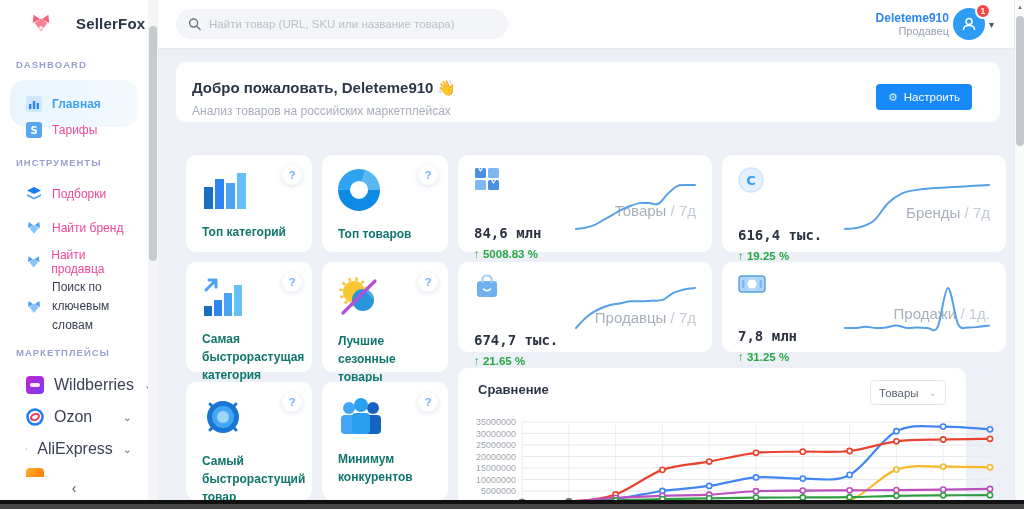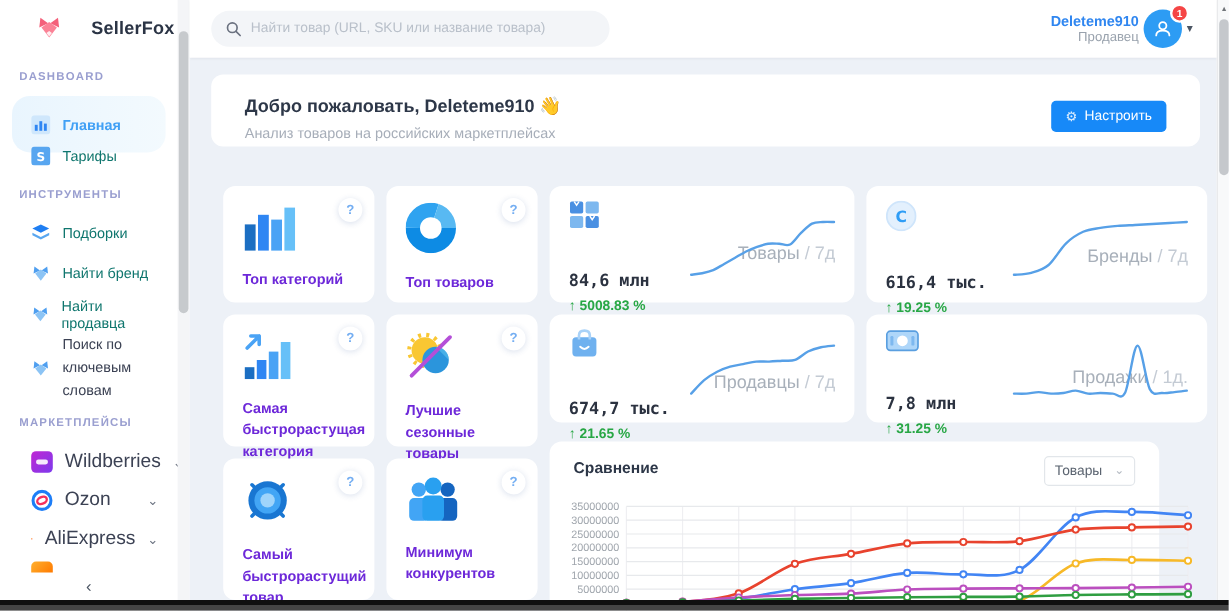--- a/index.html
+++ b/index.html
@@ -6,21 +6,21 @@
   html,body { width:1024px; height:509px; overflow:hidden; }
   body { font-family:"Liberation Sans","DejaVu Sans",sans-serif; background:#fff; position:relative; }
   .abs { position:absolute; }
 
   
   #sidebar { left:0; top:0; width:148px; height:509px; background:#fff; }
   .logo-row { left:30px; top:12px; display:flex; align-items:center; gap:24px; }
   .logo-text { font-size:15px; font-weight:bold; color:#2b3445; letter-spacing:.2px; }
   .section-label { font-size:9.5px; font-weight:bold; letter-spacing:1px; color:#9a9fd0; }
   .side-item { left:10px; width:128px; height:28px; display:flex; align-items:center; gap:10px; padding-left:16px; border-radius:15px; cursor:pointer; }
-  .side-item .lbl { font-size:12px; color:#0f766e; }
+  .side-item .lbl { font-size:12px; color:#ec4899; }
   .side-item.active { background:linear-gradient(90deg,#e9f5fe,#f3fafe); }
   .side-item.active .lbl { color:#41a0f5; font-weight:bold; }
   .mp-item { left:10px; width:132px; height:26px; display:flex; align-items:center; gap:10px; padding-left:16px; cursor:pointer; }
   .mp-item .lbl { font-size:16px; color:#3c4254; flex:1; }
   .chev { font-size:11px; color:#6b7280; margin-right:10px; }
   .multi-item { left:10px; width:132px; display:flex; align-items:center; gap:10px; padding-left:16px; cursor:pointer; }
   .multi-item .lbl { font-size:12px; color:#3c4254; line-height:1.6; }
   .mp-icon { width:18px; height:18px; border-radius:4px; flex:0 0 auto; }
   #collapse-btn { left:62px; top:480px; width:24px; height:20px; text-align:center; font-size:14px; color:#4b5563; cursor:pointer; }
 
@@ -39,28 +39,28 @@
   .user-name { font-size:12px; font-weight:bold; color:#2f86f0; }
   .user-role { font-size:11px; color:#99a2ad; }
   #avatar { width:32px; height:32px; border-radius:50%; background:#2d9cf4; position:relative; display:flex; align-items:center; justify-content:center; }
   #notif-badge { position:absolute; top:-5px; right:-6px; width:16px; height:16px; border-radius:50%; background:#f54545; border:2px solid #fff; color:#fff; font-size:8.5px; font-weight:bold; display:flex; align-items:center; justify-content:center; }
   #user-caret { font-size:10px; color:#4b5563; }
 
   
   #content-bg { left:158px; top:48px; width:856px; height:461px; background:#edf1f7; }
   .card { position:absolute; background:#fff; border-radius:10px; }
 
-  #welcome-card { left:176px; top:62px; width:824px; height:60px; padding:17px 28px; }
+  #welcome-card { left:176px; top:62px; width:824px; height:60px; padding:17px 16px; }
   #welcome-title { font-size:15px; font-weight:bold; color:#2d3748; }
   #welcome-sub { font-size:12px; color:#a7aeb9; margin-top:7px; }
   #configure-btn { position:absolute; right:28px; top:22px; height:26px; padding:0 12px; background:#1789f8; border:none; border-radius:4px; color:#fff; font-size:11.5px; font-family:inherit; display:flex; align-items:center; gap:6px; cursor:pointer; }
   #configure-btn .gear { font-size:11px; opacity:.85; }
 
   .fcard { padding:14px 16px; }
-  .fcard .flabel { font-size:12px; font-weight:bold; color:#6d28d9; line-height:1.5; margin-top:10px; }
+  .fcard .flabel { font-size:12px; font-weight:bold; color:#0f766e; line-height:1.5; margin-top:10px; }
   .help-badge { position:absolute; top:10px; right:10px; width:20px; height:20px; border-radius:50%; background:#fff; box-shadow:0 1px 5px rgba(40,80,150,.18); color:#74aef2; font-size:11px; font-weight:bold; display:flex; align-items:center; justify-content:center; cursor:pointer; }
 
   .scard { padding:12px 16px; }
   .s-label { font-size:15px; color:#a8b0ba; margin-top:7px;text-align:right; }
   .s-label .per { color:#c4cbd4; }
   .s-value { font-family:"DejaVu Sans Mono",monospace; font-size:14px; font-weight:bold; color:#2b3240; margin-top:6px; }
   .s-change { font-size:11.5px; font-weight:bold; color:#28a745; margin-top:7px; }
   .spark { position:absolute; right:14px; top:26px; }
 
   #comparison-card { left:458px; top:368px; width:508px; height:141px; padding:14px 20px; }

